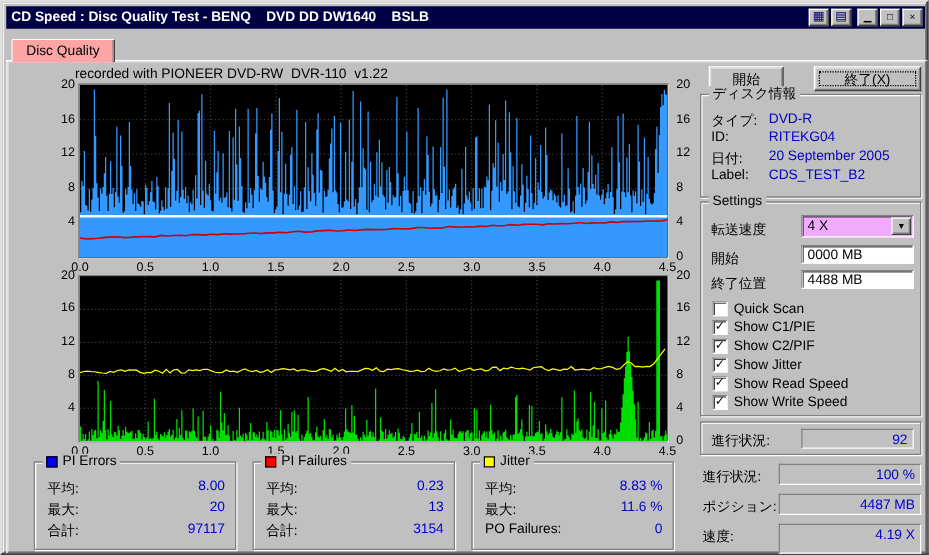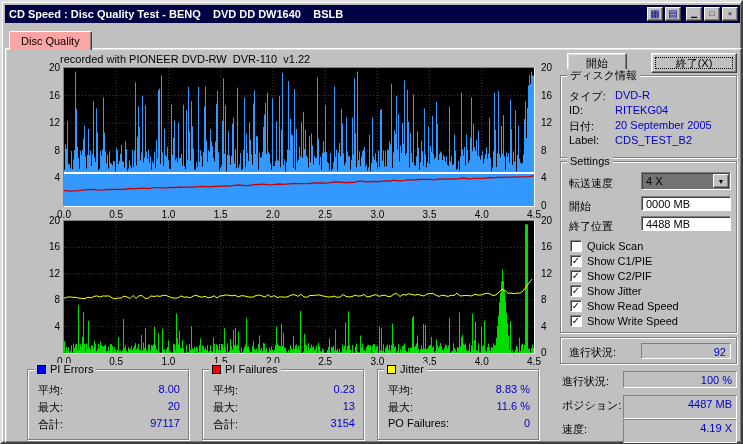--- a/index.html
+++ b/index.html
@@ -39,35 +39,35 @@
   .ytick{position:absolute;width:100%;text-align:right;}
   .ytick-r{position:absolute;width:100%;text-align:left;padding-left:2px;}
   .xticks{position:absolute;width:470px;height:12px;font-size:10px;}
   .xtick{position:absolute;transform:translateX(-50%);}
   .group{position:absolute;border:1px solid #808080;
     box-shadow:1px 1px 0 #ffffff, inset 1px 1px 0 #ffffff;}
   .group-title{position:absolute;top:-7px;left:6px;background:#c0c0c0;padding:0 3px;
     line-height:13px;display:flex;align-items:center;gap:4px;}
   .flabel{position:absolute;left:8px;white-space:nowrap;}
   .fvalue{position:absolute;left:54px;color:#0000c8;white-space:nowrap;}
-  .combo{position:absolute;background:#737373;border:1px solid;
+  .combo{position:absolute;background:#f0abfc;border:1px solid;
     border-color:#808080 #fff #fff #808080;box-shadow:inset 1px 1px 0 #404040;}
   .combo-text{display:block;padding:2px 0 0 4px;}
   .combo-btn{position:absolute;right:1px;top:1px;width:16px;bottom:1px;background:#c0c0c0;
     border:1px solid;border-color:#fff #404040 #404040 #fff;
     box-shadow:inset -1px -1px 0 #808080;display:flex;align-items:center;justify-content:center;
     font-size:7px;color:#000;}
   .editbox{position:absolute;background:#fff;border:1px solid;
     border-color:#808080 #fff #fff #808080;box-shadow:inset 1px 1px 0 #404040;}
   .editbox span{display:block;padding:1px 0 0 4px;}
   .statusbox{position:absolute;background:#c0c0c0;border:1px solid;
     border-color:#808080 #fff #fff #808080;}
   .statusval{display:block;width:100%;text-align:right;color:#0000c8;padding:2px 4px 0 0;}
   .slabel{position:absolute;left:560px;white-space:nowrap;}
-  .cbrow{position:absolute;left:9px;height:13px;display:flex;gap:5px;}
+  .cbrow{position:absolute;left:9px;height:13px;display:flex;align-items:center;gap:5px;}
   .cbbox{width:12px;height:12px;background:#fff;border:1px solid;
     border-color:#808080 #fff #fff #808080;box-shadow:inset 1px 1px 0 #404040;
     font-size:10px;line-height:10px;text-align:center;}
   .cblabel{white-space:nowrap;}
   .legend{top:367px;width:162px;height:71px;}
   .llabel{position:absolute;left:10px;white-space:nowrap;}
   .lvalue{position:absolute;right:8px;color:#0000c8;white-space:nowrap;}
   .swatch{display:inline-block;width:9px;height:9px;border:1px solid #000;background:#888;}
   #checkbox-list{position:absolute;left:0;top:0;right:0;bottom:0;}
 </style>
@@ -251,21 +251,21 @@
     <div class="statusbox" style="left:80px;top:5px;width:90px;height:16px">
       <span class="statusval">92</span>
     </div>
   </div>
 
   <span class="slabel" style="top:372px">進行状況:</span>
   <div class="statusbox" style="left:621px;top:369px;width:114px;height:17px">
     <span class="statusval">100 %</span>
   </div>
   <span class="slabel" style="top:396px">ポジション:</span>
-  <div class="statusbox" style="left:621px;top:393px;width:114px;height:24px">
+  <div class="statusbox" style="left:621px;top:393px;width:114px;height:17px">
     <span class="statusval">4487 MB</span>
   </div>
   <span class="slabel" style="top:420px">速度:</span>
   <div class="statusbox" style="left:621px;top:417px;width:114px;height:24px">
     <span class="statusval">4.19 X</span>
   </div>
 
   <div class="group legend" style="left:25px">
     <span class="group-title">
       <span class="swatch" style="background: rgb(0, 0, 255);"></span>

